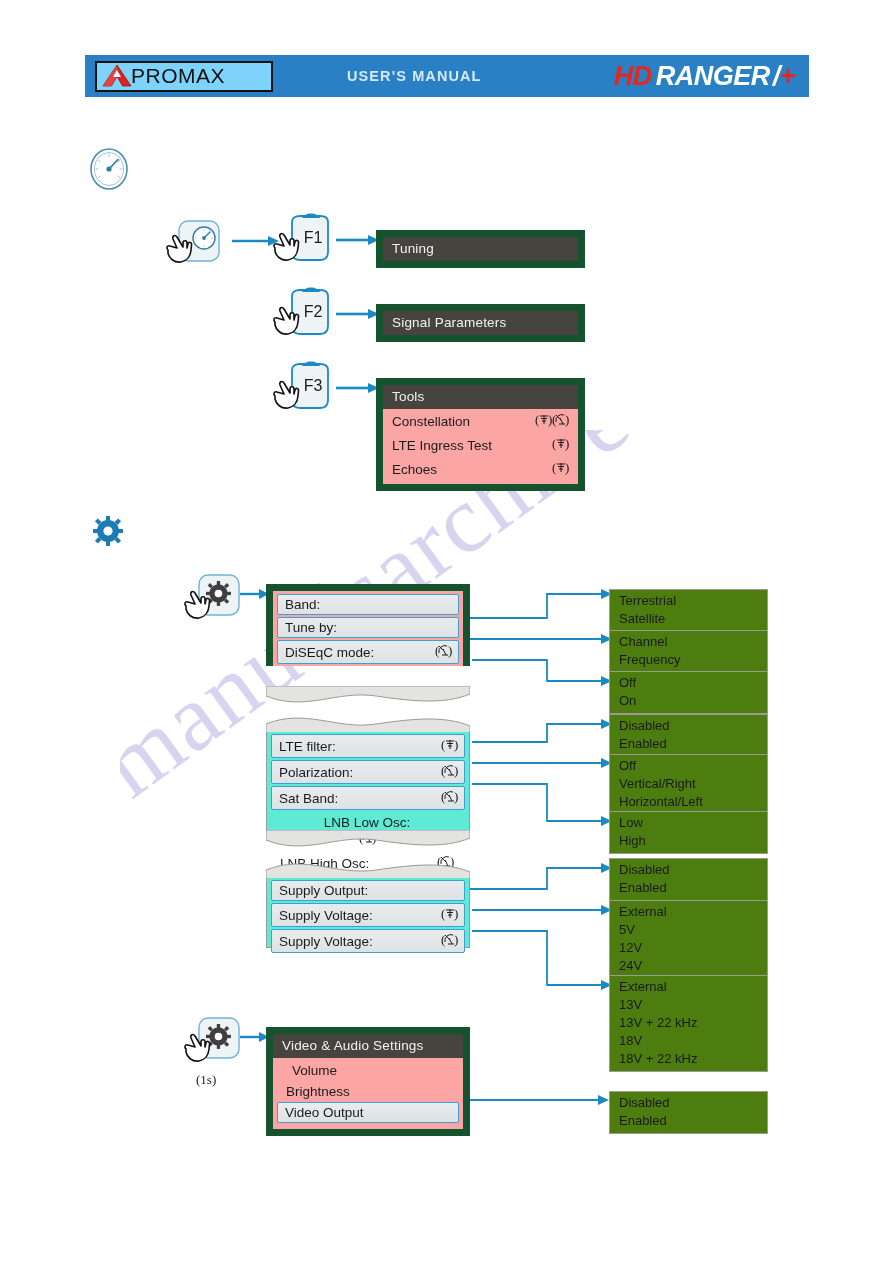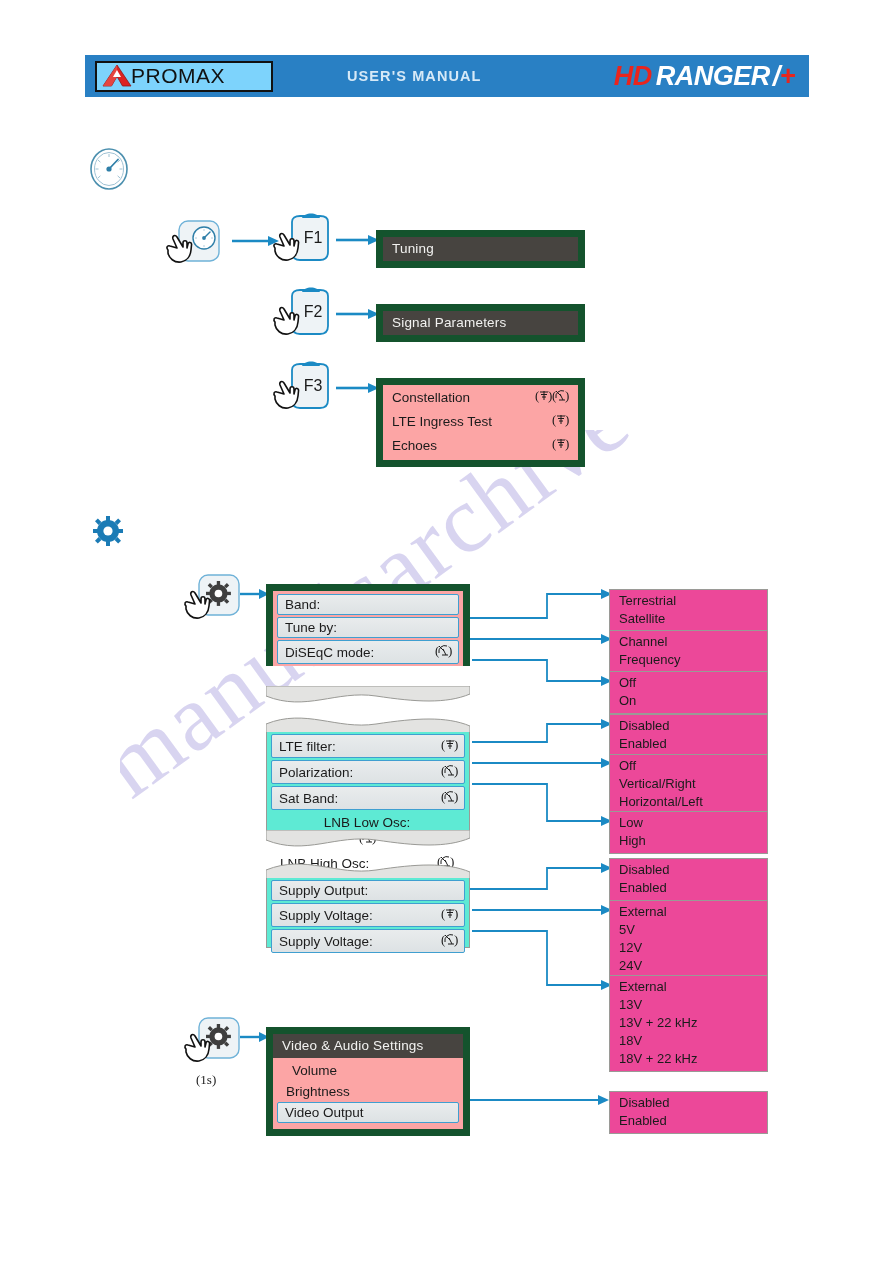--- a/index.html
+++ b/index.html
@@ -138,21 +138,21 @@
     position: absolute; left: 0; width: 100%;
     background: #5eead4;
     border-left: 1px solid #9a9a96;
     border-right: 1px solid #9a9a96;
     box-sizing: border-box;
   }
 
   
   .opt-box {
     position: absolute;
-    background: #ec4899;
+    background: #4d7c0f;
     border: 1px solid #9a9a96;
     box-sizing: border-box;
     z-index: 2;
     padding: 2px 0 3px 0;
   }
   .opt-item {
     font-size: 13px;
     color: #1b1b1b;
     padding: 1px 8px 1px 9px;
     line-height: 16px;
@@ -290,20 +290,21 @@
     </g>
   </svg>
 </div>
 
 <svg class="conn" style="left:336px; top:382px;" width="44" height="12">
   <line x1="0" y1="6" x2="32" y2="6" stroke="#1b8ac4" stroke-width="2.6"></line>
   <polygon points="32,1 43,6 32,11" fill="#1b8ac4"></polygon>
 </svg>
 
 <div class="menu-panel" style="left:376px; top:378px; width:209px;">
+  <div class="menu-title">Tools</div>
   <div class="menu-row">
     <span>Constellation</span>
     <span class="icons">
       <svg width="17" height="15" viewBox="0 0 17 15">
         <text x="0" y="12" font-size="13" font-family="Liberation Serif, serif" fill="#1b1b1b">(</text>
         <g stroke="#1b1b1b" stroke-width="1" fill="none">
           <line x1="9" y1="3" x2="9" y2="12"></line>
             <line x1="5" y1="4" x2="13" y2="4"></line>
           <line x1="6" y1="6.5" x2="12" y2="6.5"></line>
             <line x1="7" y1="9" x2="11" y2="9"></line>

